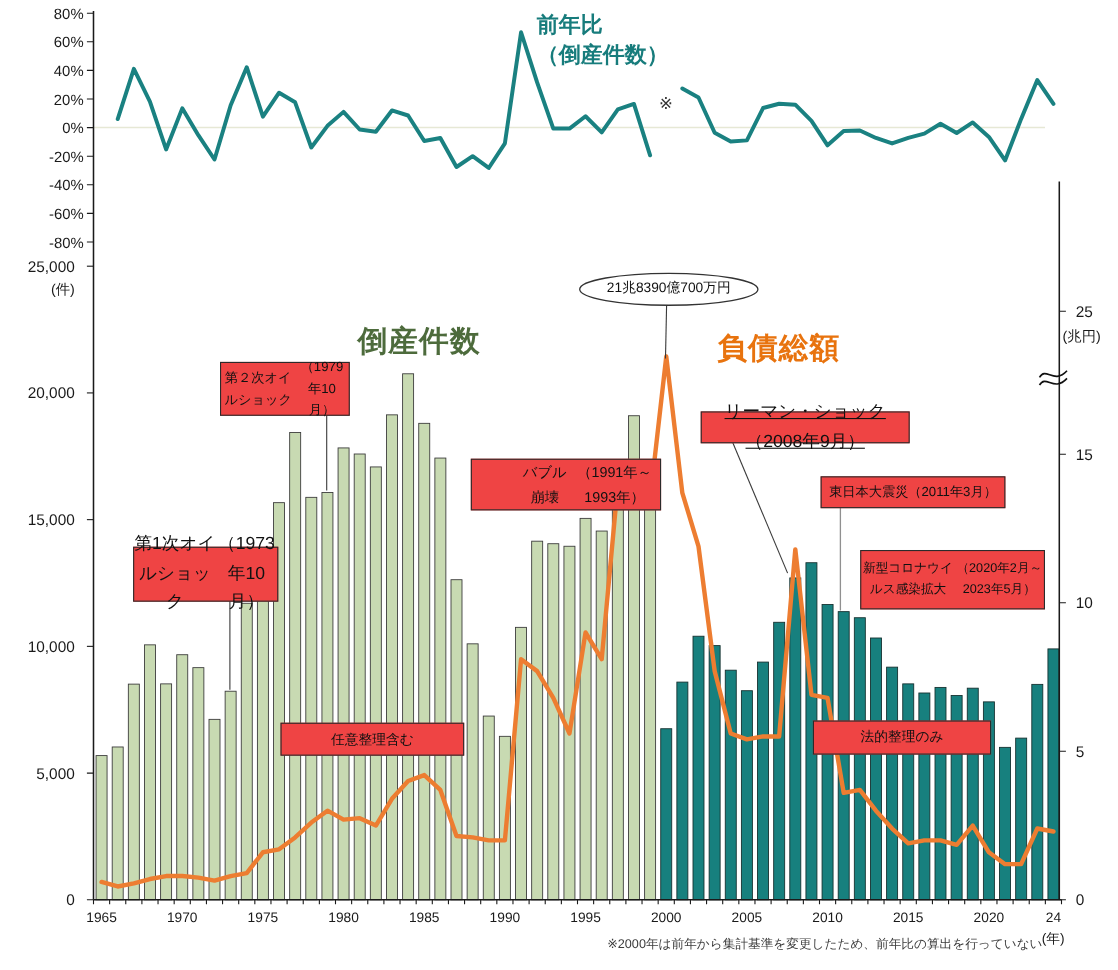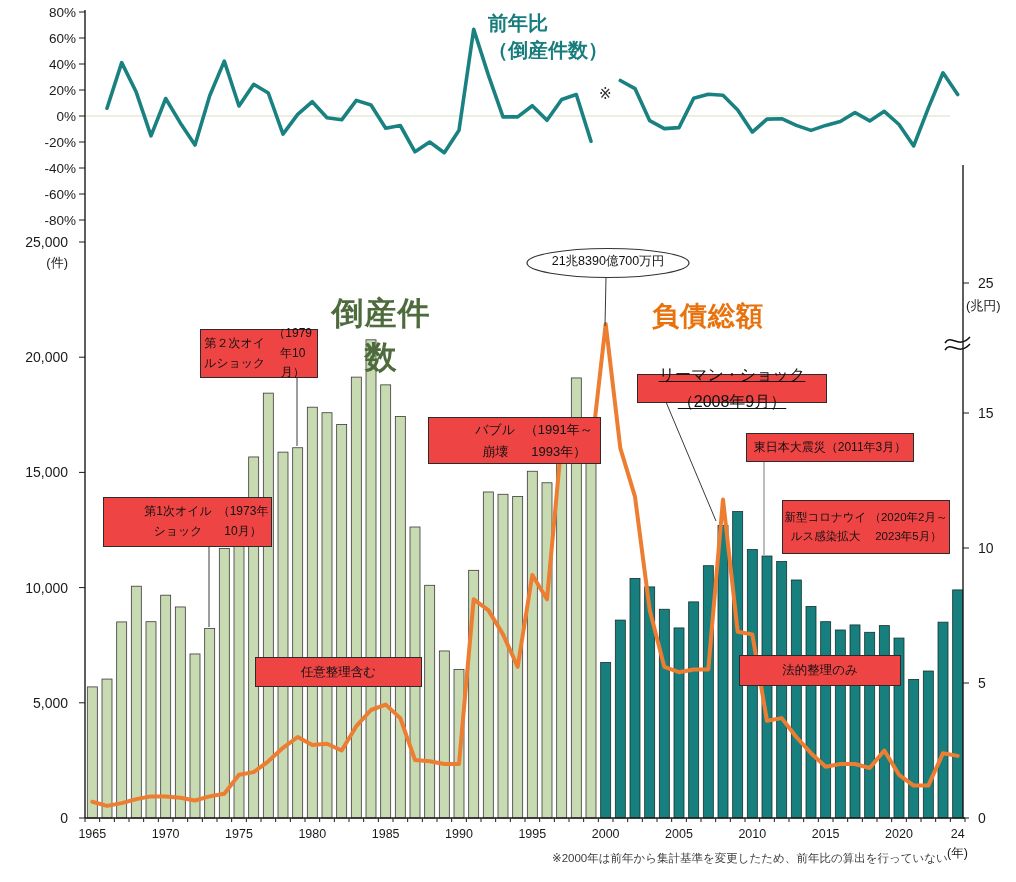--- a/index.html
+++ b/index.html
@@ -4,29 +4,29 @@
 <style>
   html,body{margin:0;padding:0;background:#fff;}
   .stage{position:relative;width:1016px;height:882px;background:#fff;overflow:hidden;
          font-family:"Liberation Sans","DejaVu Sans",sans-serif;border-radius:18px;}
   svg{position:absolute;left:0;top:0;}
   svg text{font-family:"Liberation Sans","DejaVu Sans",sans-serif;fill:#1a1a1a;}
   .ol{position:absolute;}
   .t-yoy{left:488px;top:10px;width:204px;text-align:left;font-size:20px;font-weight:bold;
          color:#177c7c;line-height:27px;}
   .ref-mark{left:599px;top:85px;font-size:15px;color:#333;}
-  .t-bars{left:318px;top:292px;width:126px;text-align:center;font-size:32px;font-weight:bold;
+  .t-bars{left:318px;top:292px;width:126px;text-align:center;font-size:27px;font-weight:bold;
           color:#4d6b3c;letter-spacing:1px;}
   .t-debt{left:643px;top:298px;width:130px;text-align:center;font-size:27px;font-weight:bold;
           color:#e8730e;letter-spacing:1px;}
   .callout-text{left:528px;top:253px;width:160px;text-align:center;font-size:12.5px;color:#111;}
   .abox{position:absolute;background:#ef4444;border:1px solid #2b2b2b;display:flex;
         flex-direction:row;align-items:center;justify-content:center;text-align:center;
         color:#111;line-height:1.65;}
-  .b-oil1{left:103px;top:497px;width:130px;height:48px;font-size:12px;padding-left:37px;}
+  .b-oil1{left:121px;top:497px;width:130px;height:48px;font-size:16px;}
   .b-oil2{left:200px;top:329px;width:116px;height:47px;font-size:12px;}
   .b-bubble{left:428px;top:417px;width:127px;height:45px;font-size:13px;padding-left:44px;}
   .b-lehman{left:637px;top:374px;width:188px;height:27px;font-size:16px;text-decoration:underline;}
   .b-quake{left:746px;top:433px;width:166px;height:27px;font-size:12px;}
   .b-covid{left:782px;top:500px;width:166px;height:52px;font-size:11.5px;}
   .b-vol{left:255px;top:657px;width:165px;height:28px;font-size:12.5px;}
   .b-leg{left:739px;top:655px;width:160px;height:29px;font-size:12.5px;}
   .footnote{left:552px;top:851px;font-size:11.5px;color:#3c3c3c;text-align:center;}
   .xunit{left:947px;top:845px;font-size:12.5px;color:#1a1a1a;}
 </style>

